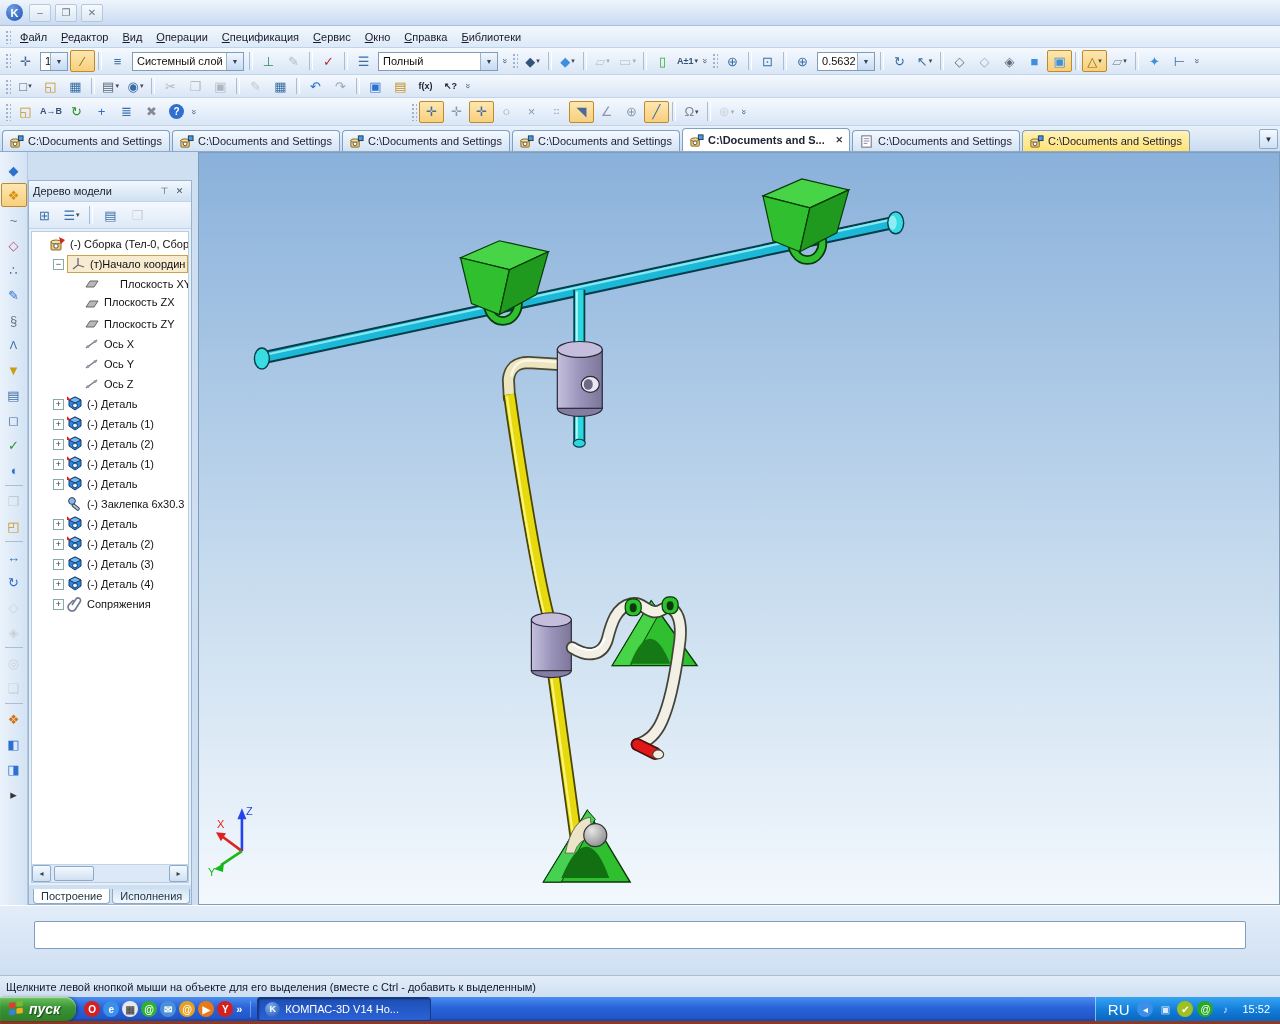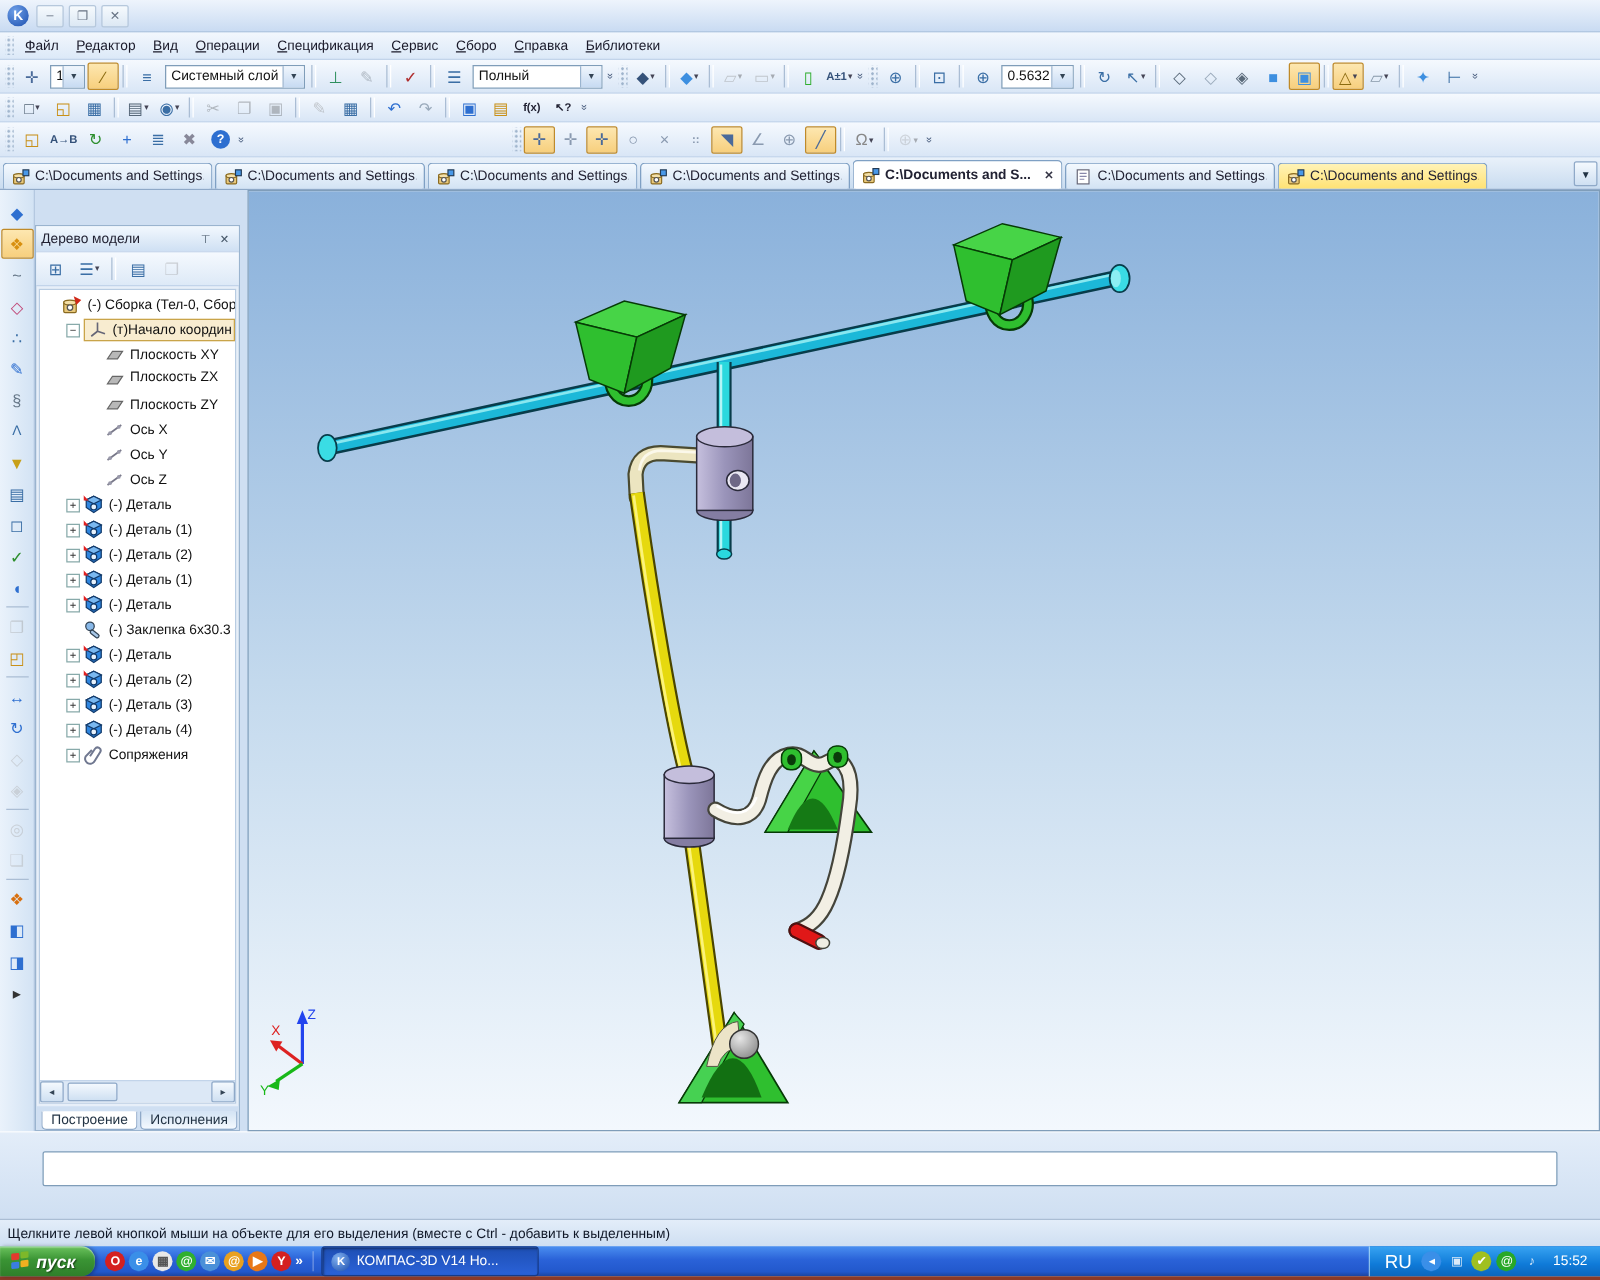--- a/index.html
+++ b/index.html
@@ -112,21 +112,21 @@
     <div class="appicon">K</div>
     <div class="wbtns" id="winbtns">
         <div class="wbtn">–</div>
         <div class="wbtn">❐</div>
         <div class="wbtn">✕</div>
       </div>
   </div>
 
   <div class="menubar">
       <div class="tgrip"></div>
-      <span id="menuitems"><div class="mitem">Файл</div><div class="mitem">Редактор</div><div class="mitem">Вид</div><div class="mitem">Операции</div><div class="mitem">Спецификация</div><div class="mitem">Сервис</div><div class="mitem">Сборо</div><div class="mitem">Справка</div><div class="mitem">Библиотеки</div></span>
+      <span id="menuitems"><div class="mitem">Файл</div><div class="mitem">Редактор</div><div class="mitem">Вид</div><div class="mitem">Операции</div><div class="mitem">Спецификация</div><div class="mitem">Сервис</div><div class="mitem">Окно</div><div class="mitem">Справка</div><div class="mitem">Библиотеки</div></span>
     </div>
 
   <div class="tbrow tb1" id="tb1">
       <div class="tgrip"></div>
       <div class="tbtn">
         <span class="g" style="color: rgb(74, 106, 154);">✛</span>
       </div>
       <div class="combo" style="width: 28px;">
         <span class="val">1.0</span>
         <span class="cbtn">▼</span>
@@ -150,21 +150,21 @@
         <span class="g" style="color: rgb(58, 110, 165);">✎</span>
       </div>
       <div class="tsep"></div>
       <div class="tbtn">
         <span class="g" style="color: rgb(176, 48, 48);">✓</span>
       </div>
       <div class="tsep"></div>
       <div class="tbtn">
         <span class="g" style="color: rgb(58, 110, 165);">☰</span>
       </div>
-      <div class="combo" style="width: 104px;">
+      <div class="combo" style="width: 120px;">
         <span class="val">Полный</span>
         <span class="cbtn">▼</span>
       </div>
       <div class="tchev">»</div>
       <div class="tgrip"></div>
       <div class="tbtn">
         <span class="g" style="color: rgb(53, 82, 122);">◆</span>
         <span class="arr">▾</span>
       </div>
       <div class="tsep"></div>
@@ -588,21 +588,21 @@
                 <span class="ticn">
                   <svg viewBox="0 0 16 16">
                     <path d="M3 13 L8 9 L8 2 M8 9 L14 11" stroke="#667" fill="none" stroke-width="1.3"></path>
                   </svg>
                 </span>
                 <span class="tlbl">(т)Начало координат</span>
               </span>
             </div>
             <div class="trow" style="padding-left: 38px;">
               <span class="texp none"></span>
-              <span class="selwrap" style="display: flex; align-items: center; overflow: hidden;">
+              <span class="selwrap" style="display: flex; align-items: center; overflow: hidden; gap: 16px;">
                 <span class="ticn">
                   <svg viewBox="0 0 16 16">
                     <path d="M2 11 L6 5 L14 5 L10 11 Z" fill="#b8b8b8" stroke="#666"></path>
                   </svg>
                 </span>
                 <span class="tlbl">Плоскость XY</span>
               </span>
             </div>
             <div class="trow" style="padding-left: 38px;">
               <span class="texp none"></span>

